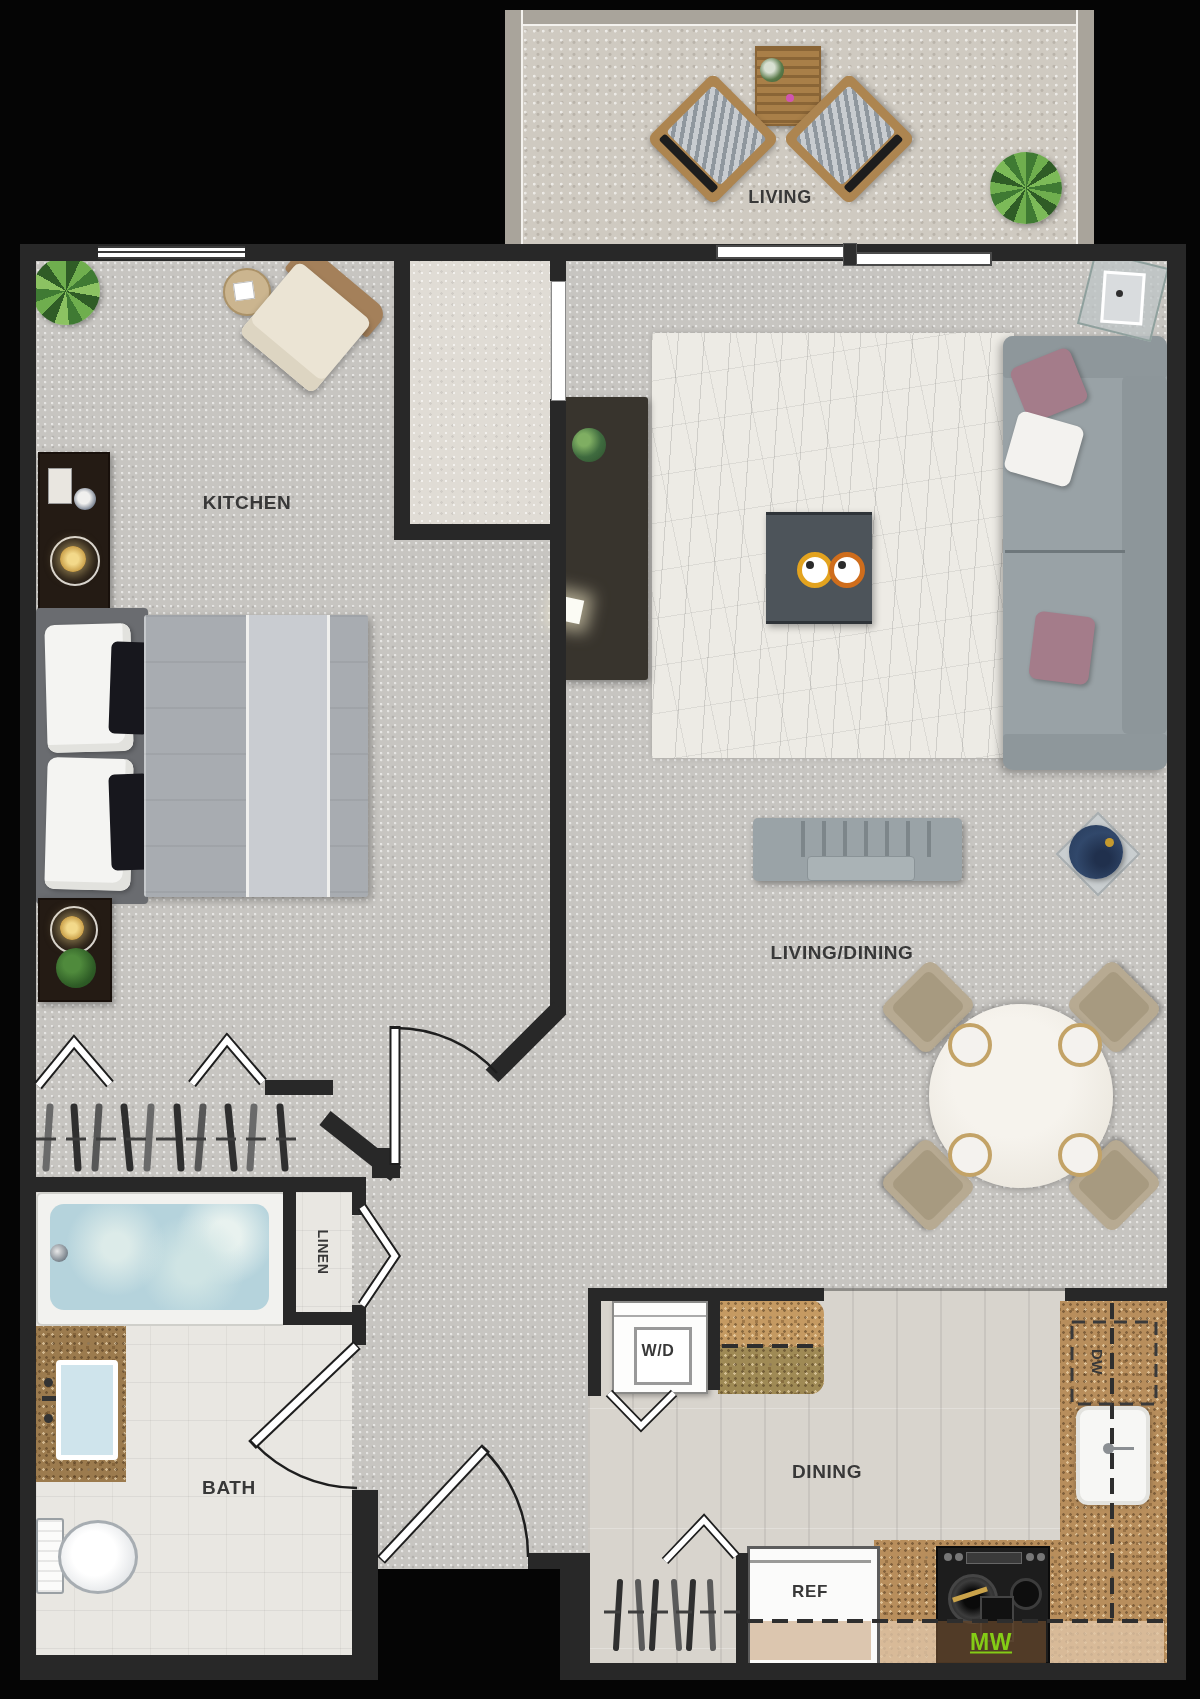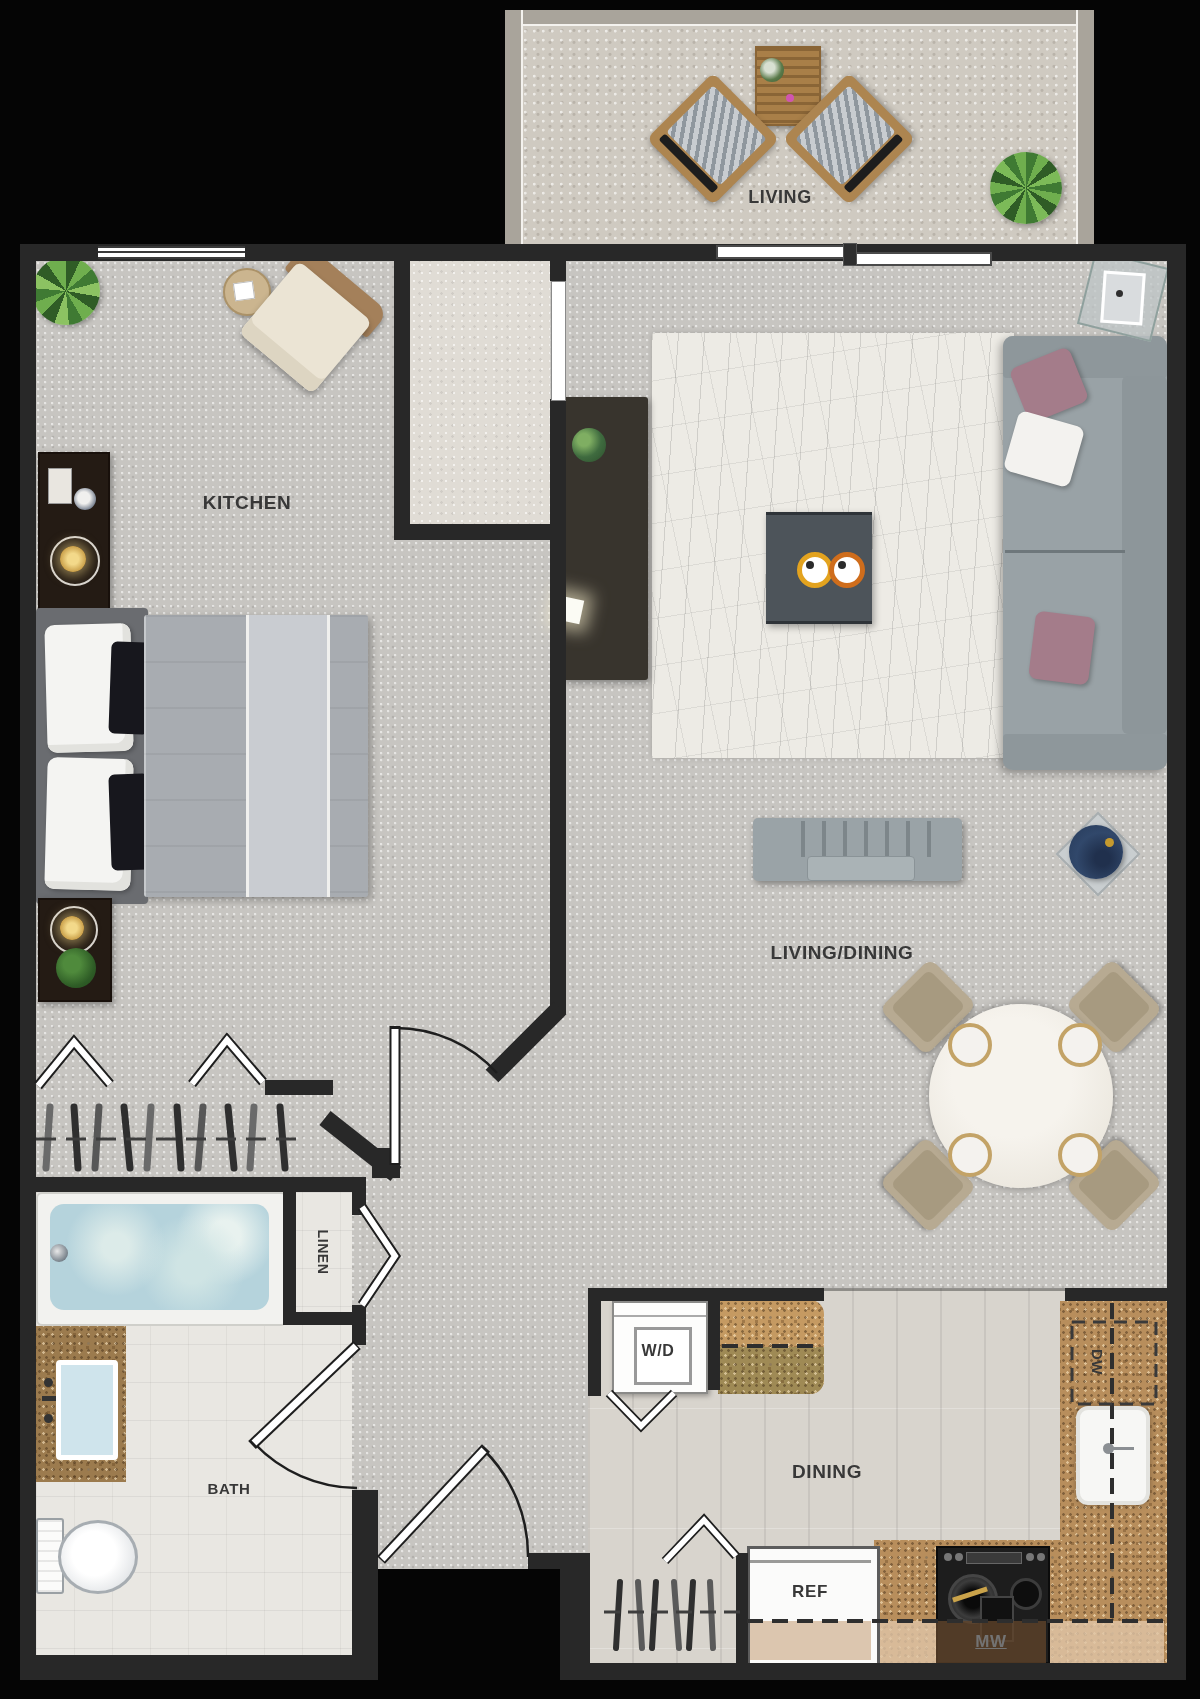--- a/index.html
+++ b/index.html
@@ -293,20 +293,20 @@
     <line x1="722" y1="1346" x2="820" y2="1346" stroke="#2e2e2e" stroke-width="4" stroke-dasharray="16 9"></line>
     <line x1="1112" y1="1303" x2="1112" y2="1618" stroke="#2e2e2e" stroke-width="4" stroke-dasharray="16 9"></line>
     <line x1="747" y1="1621" x2="1164" y2="1621" stroke="#2e2e2e" stroke-width="4" stroke-dasharray="16 9"></line>
     <rect x="1072" y="1322" width="84" height="82" fill="none" stroke="#3a3a3a" stroke-width="3" stroke-dasharray="13 8"></rect>
   </svg>
 
   <div class="lbl" style="left:780px;top:197px;font-size:18px;">LIVING</div>
   <div class="lbl" style="left:247px;top:503px;font-size:19px;">KITCHEN</div>
   <div class="lbl" style="left:842px;top:953px;font-size:19px;">LIVING/DINING</div>
   <div class="lbl" style="left:827px;top:1472px;font-size:19px;">DINING</div>
-  <div class="lbl" style="left:229px;top:1488px;font-size:15px;">BATH</div>
+  <div class="lbl" style="left:229px;top:1488px;font-size:19px;">BATH</div>
   <div class="lbl lbl-vert" style="left:323px;top:1252px;font-size:14px;">LINEN</div>
   <div class="lbl lbl-vert" style="left:1097px;top:1362px;font-size:15px;">DW</div>
   <div class="lbl" style="left:658px;top:1351px;font-size:16px;">W/D</div>
   <div class="lbl" style="left:810px;top:1592px;font-size:17px;">REF</div>
-  <div class="lbl" style="left:991px;top:1642px;font-size:17px;color:#737373;text-decoration:underline;">MW</div>
+  <div class="lbl" style="left:991px;top:1642px;font-size:23px;color:#84cc16;text-decoration:underline;">MW</div>
 
 </div>
 
 </body></html>

